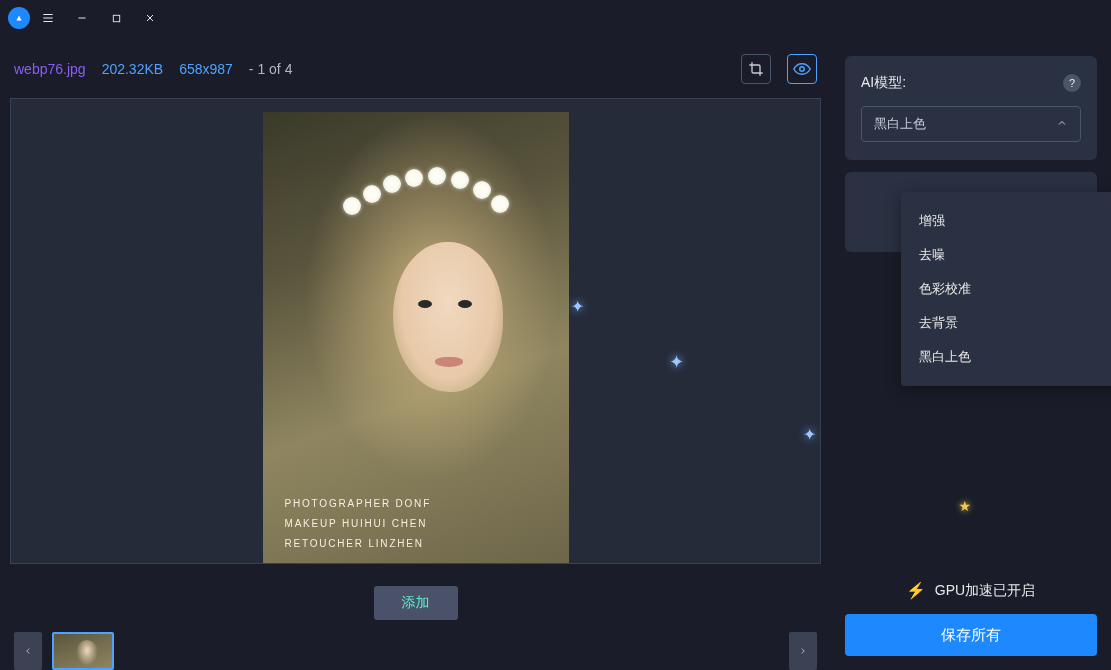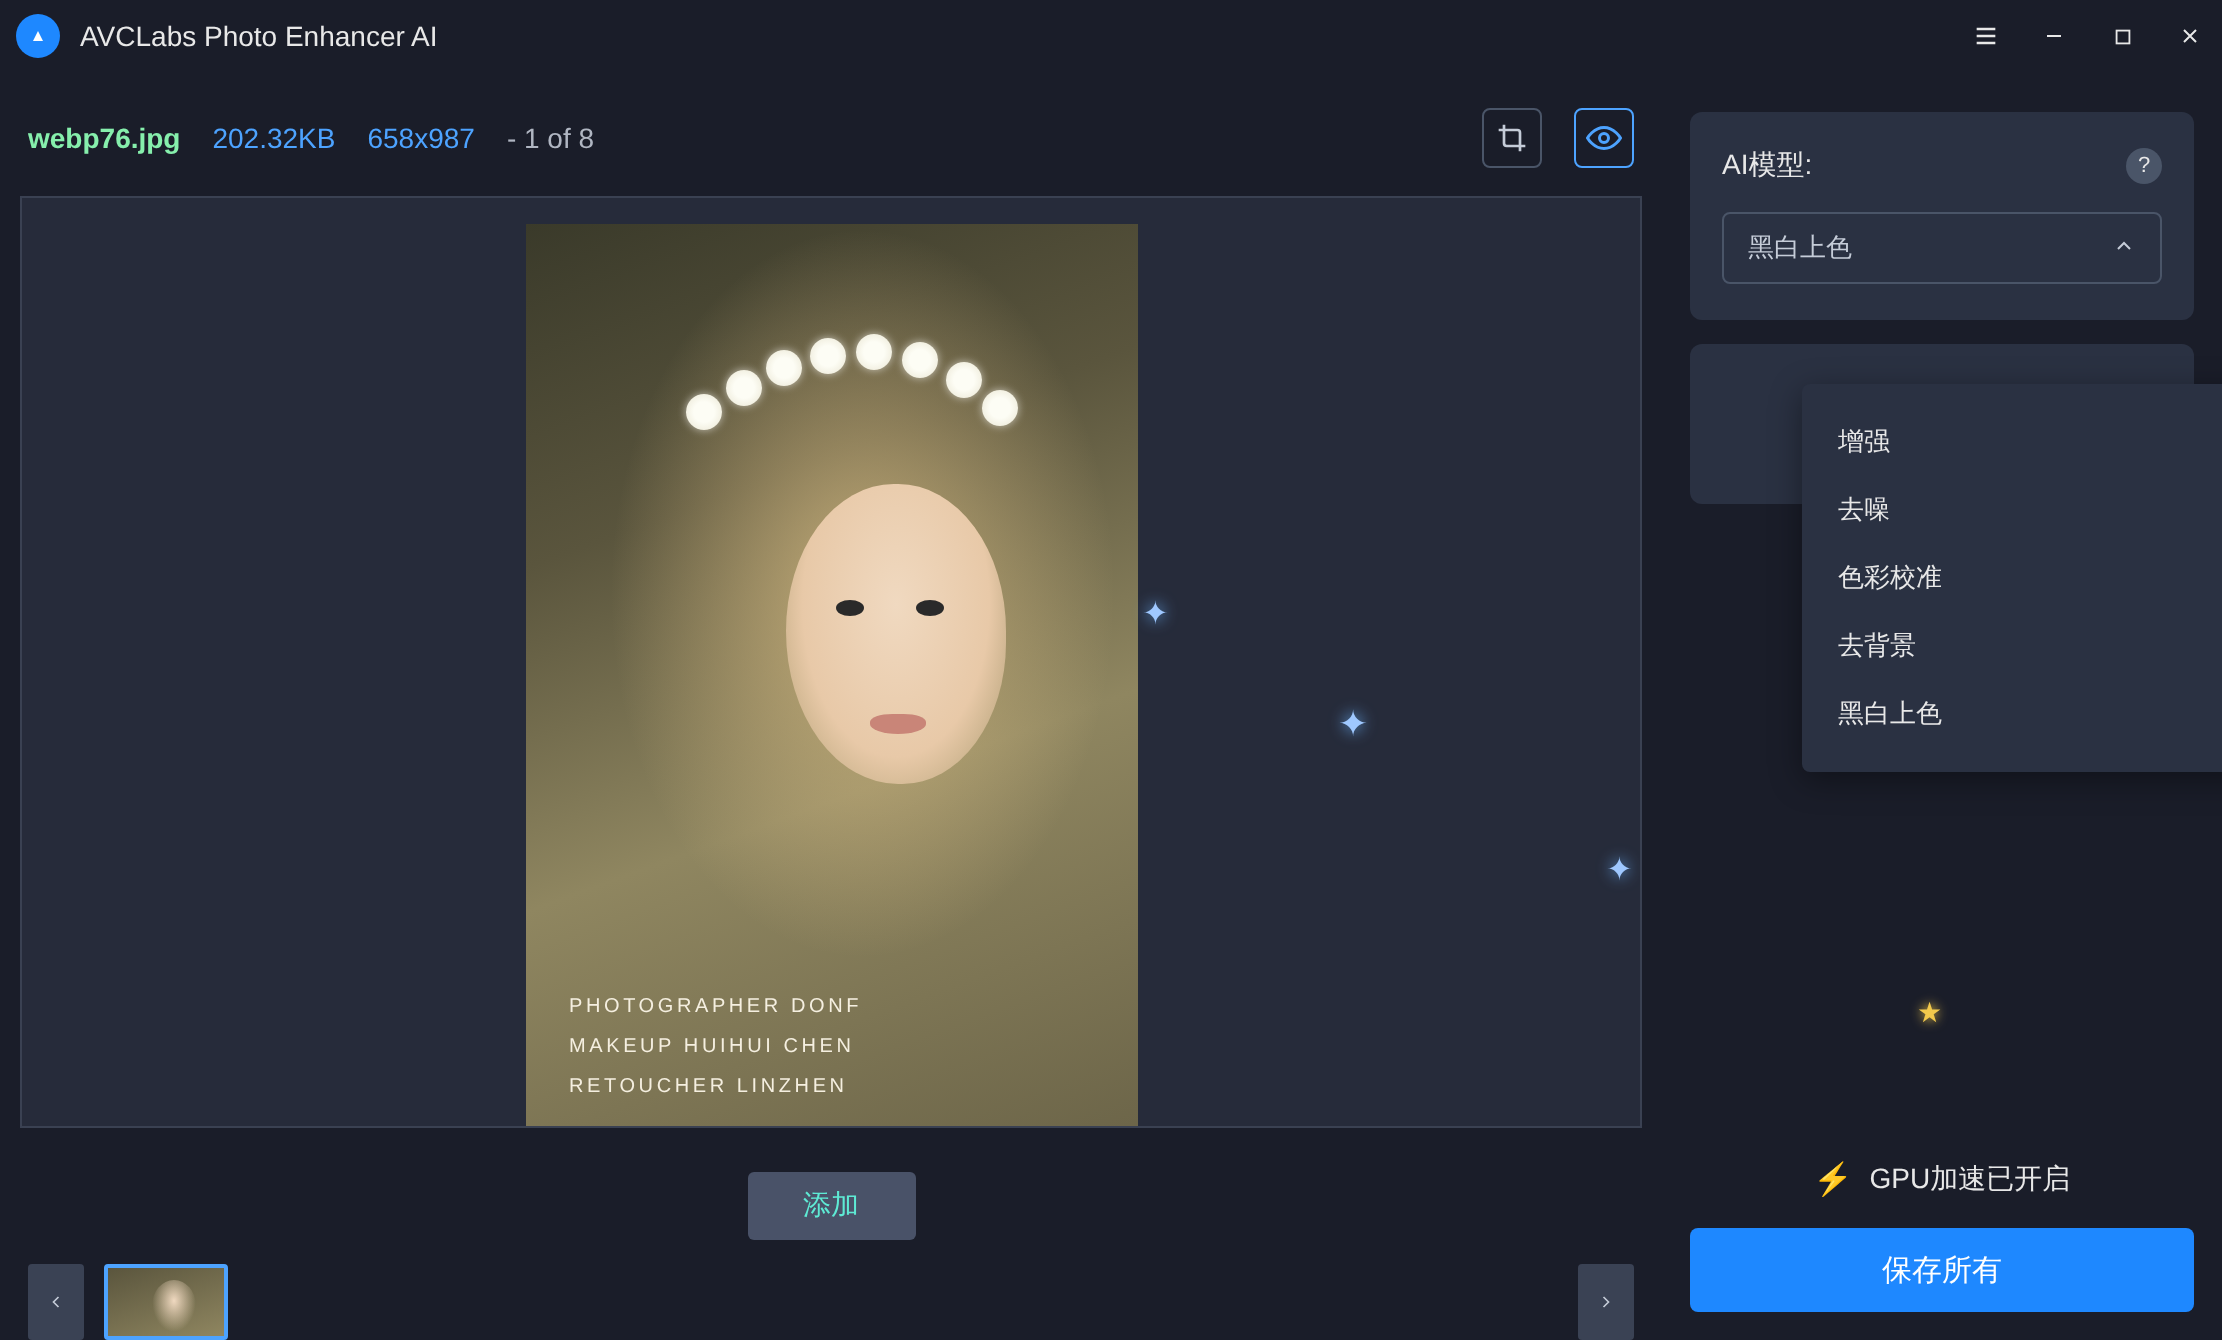--- a/index.html
+++ b/index.html
@@ -11,21 +11,21 @@
 .logo svg { width: 12px; height: 12px; }
 .app-title { font-size: 14px; font-weight: 500; flex: 1; }
 .win-controls { display: flex; gap: 18px; align-items: center; }
 .win-btn { width: 16px; height: 16px; display: flex; align-items: center; justify-content: center; cursor: pointer; color: #e8e8e8; }
 
 .app-body { display: flex; height: calc(100% - 36px); }
 
 
 .main { flex: 1; padding: 10px 10px 0 10px; display: flex; flex-direction: column; position: relative; }
 .info-row { display: flex; align-items: center; gap: 16px; font-size: 14px; padding: 8px 4px 14px 4px; }
-.info-row .filename { color: #86efac; font-weight: bold; }
+.info-row .filename { color: #8b5cf6; }
 .info-row .meta { color: #4da3ff; }
 .info-row .counter { color: #b0b6c2; }
 .info-row .spacer { flex: 1; }
 .tool-btn { width: 30px; height: 30px; border: 1.5px solid #4a5568; border-radius: 4px; display: flex; align-items: center; justify-content: center; cursor: pointer; color: #c5ccd8; }
 .tool-btn.active { border-color: #4da3ff; color: #4da3ff; }
 
 .preview-frame { flex: 1; border: 1px solid #3a4152; background: #262b3a; display: flex; align-items: center; justify-content: center; overflow: hidden; position: relative; }
 .photo { width: 306px; height: 462px; position: relative; background: linear-gradient(160deg, #3a3a2a 0%, #5a553d 30%, #8f8660 60%, #6b6448 100%); overflow: hidden; margin-top: 23px; }
 .hair { position: absolute; inset: 0; background: radial-gradient(ellipse 180px 260px at 55% 40%, rgba(230,200,140,0.7), transparent 70%); }
 .face { position: absolute; left: 130px; top: 130px; width: 110px; height: 150px; background: radial-gradient(ellipse at 50% 40%, #f0d9c0 0%, #e8c9a8 60%, transparent 100%); border-radius: 50% 50% 48% 52%; }
@@ -72,21 +72,20 @@
 </style>
 </head>
 <body>
 
 <div class="titlebar">
   <div class="logo">
     <svg viewBox="0 0 24 24" fill="#fff">
         <path d="M7 17l5-10 5 10H7z"></path>
       </svg>
   </div>
-  <div class="app-title">AVCLabs Photo Enhancer AI</div>
   <div class="win-controls">
     <div class="win-btn">
       <svg width="14" height="14" viewBox="0 0 24 24" stroke="currentColor" stroke-width="2" fill="none">
           <path d="M4 6h16M4 12h16M4 18h16"></path>
         </svg>
     </div>
     <div class="win-btn">
       <svg width="12" height="12" viewBox="0 0 24 24" stroke="currentColor" stroke-width="2">
           <path d="M5 12h14"></path>
         </svg>
@@ -103,21 +102,21 @@
     </div>
   </div>
 </div>
 
 <div class="app-body">
   <div class="main">
     <div class="info-row">
       <span class="filename">webp76.jpg</span>
       <span class="meta">202.32KB</span>
       <span class="meta">658x987</span>
-      <span class="counter">- 1 of 8</span>
+      <span class="counter">- 1 of 4</span>
       <span class="spacer"></span>
       <div class="tool-btn">
         <svg width="16" height="16" viewBox="0 0 24 24" stroke="currentColor" stroke-width="2" fill="none">
             <path d="M6 2v14a2 2 0 002 2h14M18 22V8a2 2 0 00-2-2H2"></path>
           </svg>
       </div>
       <div class="tool-btn active">
         <svg width="18" height="18" viewBox="0 0 24 24" stroke="currentColor" stroke-width="2" fill="none">
             <path d="M1 12s4-7 11-7 11 7 11 7-4 7-11 7S1 12 1 12z"></path>
             <circle cx="12" cy="12" r="3"></circle>

